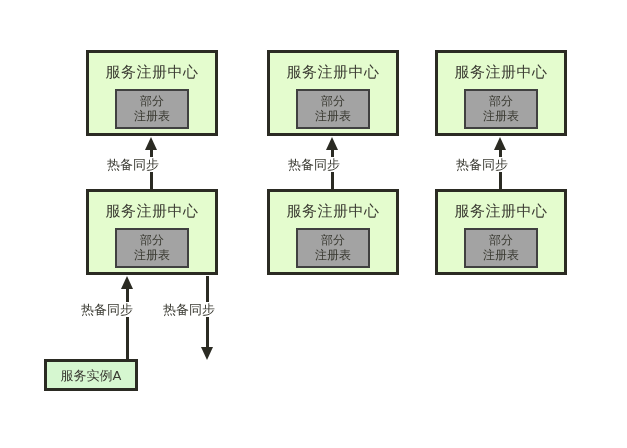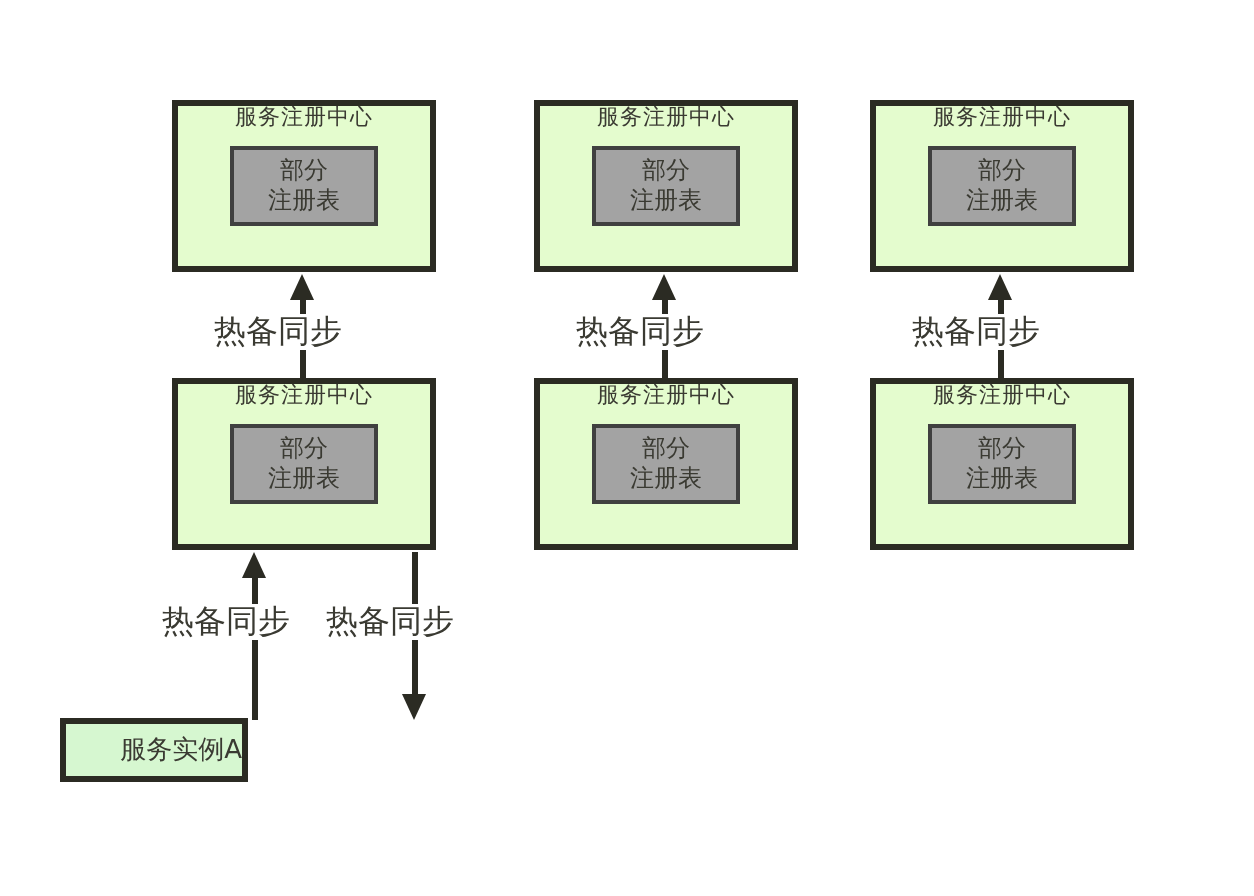--- a/index.html
+++ b/index.html
@@ -21,23 +21,24 @@
   .reg-box {
     position: absolute;
     box-sizing: border-box;
     background: #e4fcce;
     border: 3px solid #2b2b23;
     display: flex;
     flex-direction: column;
     align-items: center;
   }
   .reg-title {
-    font-size: 11px;
+    font-size: 15px;
     color: #3a3a32;
     line-height: 1;
+    margin-top: 12px;
     letter-spacing: 0.5px;
     white-space: nowrap;
   }
   .table-box {
     box-sizing: border-box;
     background: #a3a3a3;
     border: 2px solid #404040;
     width: 74px;
     height: 40px;
     margin-top: 9px;
@@ -62,21 +63,21 @@
     justify-content: center;
   }
   .inst-label {
     font-size: 13px;
     color: #3a3a32;
     line-height: 1;
     white-space: nowrap;
   }
   .edge-label {
     position: absolute;
-    font-size: 16px;
+    font-size: 13px;
     color: #3a3a32;
     line-height: 1;
     white-space: nowrap;
     background: #ffffff;
     padding: 1px 2px;
   }
   .vline {
     position: absolute;
     width: 3px;
     background: #2b2b23;
@@ -171,19 +172,19 @@
   </div>
 
   <div class="vline" style="left:126px; top:288px; height:72px;"></div>
   <div class="arrow-up" style="left:121px; top:276px;"></div>
   <div class="edge-label" style="left:79px; top:302px;">热备同步</div>
 
   <div class="vline" style="left:206px; top:276px; height:72px;"></div>
   <div class="arrow-down" style="left:201px; top:347px;"></div>
   <div class="edge-label" style="left:161px; top:302px;">热备同步</div>
 
-  <div class="inst-box" style="left:30px; top:359px; width:94px; height:32px;justify-content:flex-end;">
+  <div class="inst-box" style="left:44px; top:359px; width:94px; height:32px;">
     <div class="inst-label">服务实例A</div>
   </div>
 
 
 
 </div>
 
 </body></html>

